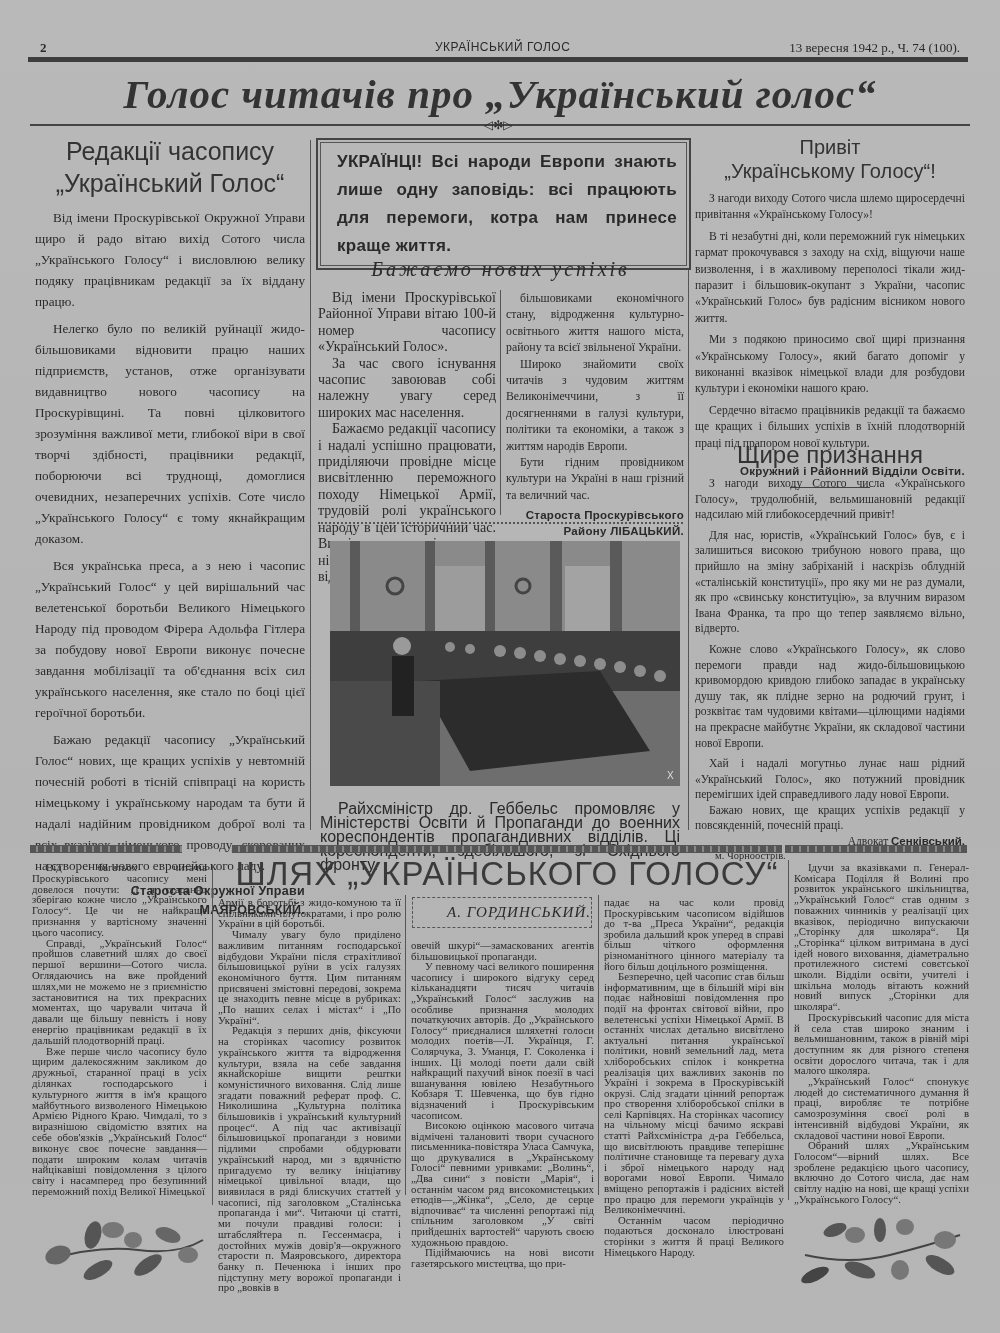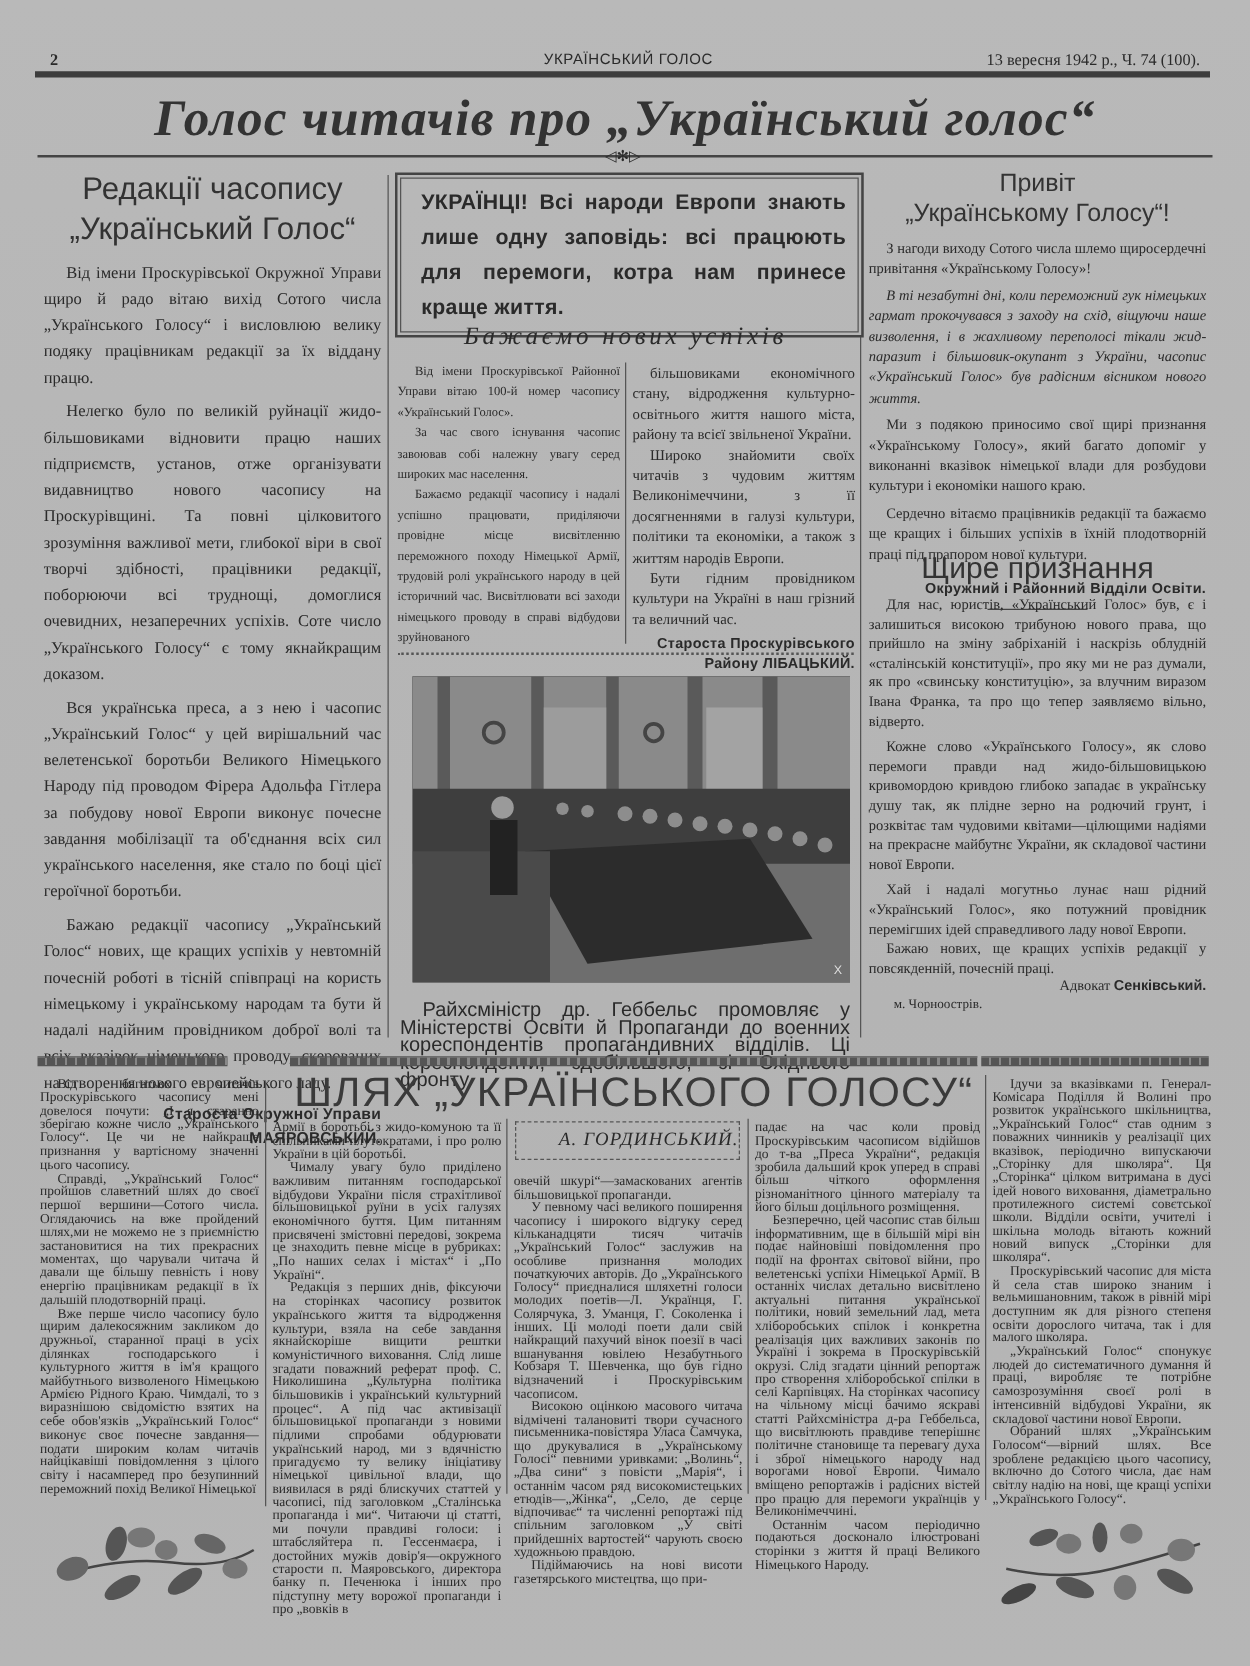--- a/index.html
+++ b/index.html
@@ -72,21 +72,21 @@
       <div>МАЯРОВСЬКИЙ.</div>
     </div>
   </div>
 
   <div class="abs box" style="left:316px;top:138px;width:340px;padding-left:19px;">
     <div class="box-text">УКРАЇНЦІ! Всі народи Европи знають лише одну заповідь: всі працюють для перемоги, котра нам принесе краще життя.</div>
   </div>
 
   <div class="abs subhead" style="left:318px;top:258px;width:365px;">Бажаємо нових успіхів</div>
 
-  <div class="abs small" style="left:318px;top:290px;width:178px;font-size:10px;line-height:16.4px;">
+  <div class="abs small" style="left:318px;top:290px;width:178px;font-size:14px;line-height:16.4px;">
     <p>Від імени Проскурівської Районної Управи вітаю 100-й номер часопису «Український Голос».</p>
     <p>За час свого існування часопис завоював собі належну увагу серед широких мас населення.</p>
     <p>Бажаємо редакції часопису і надалі успішно працювати, приділяючи провідне місце висвітленню переможного походу Німецької Армії, трудовій ролі українського народу в цей історичний час. Висвітлювати всі заходи німецького проводу в справі відбудови зруйнованого</p>
   </div>
   <div class="abs col-rule" style="left:500px;top:290px;height:225px;"></div>
   <div class="abs small" style="left:506px;top:290px;width:178px;font-size:11.8px;line-height:16.4px;">
     <p>більшовиками економічного стану, відродження культурно-освітнього життя нашого міста, району та всієї звільненої України.</p>
     <p>Широко знайомити своїх читачів з чудовим життям Великонімеччини, з її досягненнями в галузі культури, політики та економіки, а також з життям народів Европи.</p>
     <p>Бути гідним провідником культури на Україні в наш грізний та величний час.</p>
     <div class="sig" style="margin-top:4px;font-size:11.5px;line-height:16px;">
@@ -133,31 +133,32 @@
   </div>
   <div class="abs caption" style="left:320px;top:802px;width:360px;">Райхсміністр др. Геббельс промовляє у Міністерстві Освіти й Пропаганди до военних кореспондентів пропагандивних відділів. Ці кореспонденти, здебільшого, зі Східнього фронту.</div>
 
   <div class="abs" style="left:695px;top:135px;width:270px;">
     <div class="h-sans" style="font-size:20px;line-height:24px;">
       <div>Привіт</div>
       <div>„Українському Голосу“!</div>
     </div>
     <div class="small" style="margin-top:8px;font-size:11.6px;line-height:16.4px;">
       <p style="margin-bottom:5px;">З нагоди виходу Сотого числа шлемо щиросердечні привітання «Українському Голосу»!</p>
-      <p style="margin-bottom:5px;font-style:italic;">В ті незабутні дні, коли переможний гук німецьких гармат прокочувався з заходу на схід, віщуючи наше визволення, і в жахливому переполосі тікали жид-паразит і більшовик-окупант з України, часопис «Український Голос» був радісним вісником нового життя.</p>
+      <p style="margin-bottom:5px;">В ті незабутні дні, коли переможний гук німецьких гармат прокочувався з заходу на схід, віщуючи наше визволення, і в жахливому переполосі тікали жид-паразит і більшовик-окупант з України, часопис «Український Голос» був радісним вісником нового життя.</p>
       <p style="margin-bottom:5px;">Ми з подякою приносимо свої щирі признання «Українському Голосу», який багато допоміг у виконанні вказівок німецької влади для розбудови культури і економіки нашого краю.</p>
       <p style="margin-bottom:10px;">Сердечно вітаємо працівників редакції та бажаємо ще кращих і більших успіхів в їхній плодотворній праці під прапором нової культури.</p>
     </div>
     <div class="sig" style="font-size:11.5px;">Окружний і Районний Відділи Освіти.</div>
     <div style="width:80px;margin:6px auto 0;border-top:1px solid #444;"></div>
   </div>
 
   <div class="abs" style="left:695px;top:440px;width:270px;">
     <div class="h-sans" style="font-size:24px;line-height:30px;">Щире признання</div>
     <div class="small" style="margin-top:6px;font-size:11.6px;line-height:15.6px;">
+      <p style="margin-bottom:5px;">З нагоди виходу Сотого числа «Українського Голосу», трудолюбній, вельмишановній редакції надсилаю мій глибокосердечний привіт!</p>
       <p style="margin-bottom:5px;">Для нас, юристів, «Український Голос» був, є і залишиться високою трибуною нового права, що прийшло на зміну забріханій і наскрізь облудній «сталінській конституції», про яку ми не раз думали, як про «свинську конституцію», за влучним виразом Івана Франка, та про що тепер заявляємо вільно, відверто.</p>
       <p style="margin-bottom:5px;">Кожне слово «Українського Голосу», як слово перемоги правди над жидо-більшовицькою кривомордою кривдою глибоко западає в українську душу так, як плідне зерно на родючий грунт, і розквітає там чудовими квітами—цілющими надіями на прекрасне майбутнє України, як складової частини нової Европи.</p>
       <p>Хай і надалі могутньо лунає наш рідний «Український Голос», яко потужний провідник перемігших ідей справедливого ладу нової Европи.</p>
       <p>Бажаю нових, ще кращих успіхів редакції у повсякденній, почесній праці.</p>
     </div>
     <div style="text-align:right;font-size:11.5px;line-height:15px;">
       <span>Адвокат</span>
       <span style="font-weight:bold;font-family:Liberation Sans, sans-serif;">Сенківський.</span>
     </div>
     <div style="font-size:10.5px;line-height:14px;padding-left:20px;">м. Чорноострів.</div>

